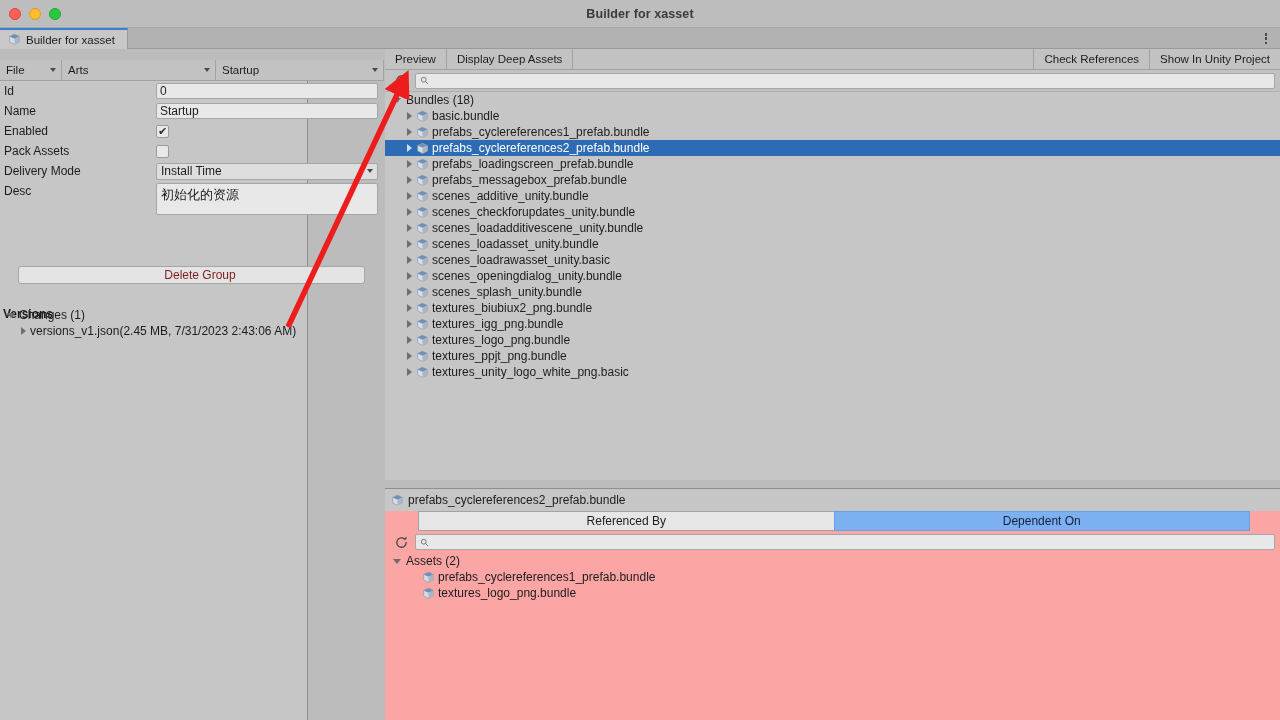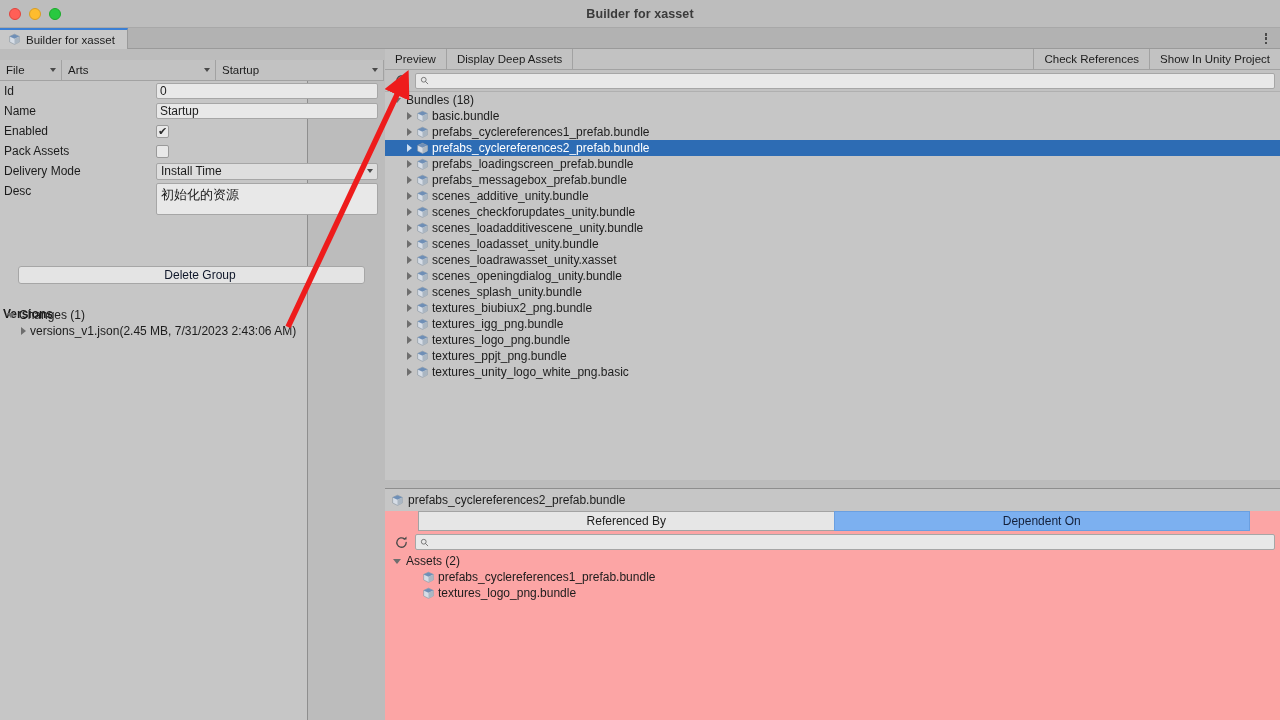--- a/index.html
+++ b/index.html
@@ -105,21 +105,21 @@
     border: 1px solid #a6a6a6; border-radius: 2px;
     font-size: 13px; padding: 2px 4px; color: #1c1c1c;
     font-family: "DejaVu Sans", sans-serif;
   }
   .frow.tall { height: 36px; align-items: flex-start; padding-top: 2px; }
   .frow.tall .flabel { line-height: 16px; }
 
   .btn {
     background: #e4e4e4; border: 1px solid #a6a6a6; border-radius: 3px;
     height: 18px; display: flex; align-items: center; justify-content: center;
-    font-size: 12px; color: #0f172a; padding-left: 17px;
+    font-size: 12px; color: #7f1d1d; padding-left: 17px;
   }
   .deletegroup { position: absolute; left: 18px; top: 206px; width: 347px; }
 
   .sectiontitle {
     position: absolute; left: 3px; top: 247px;
     font-size: 12px; font-weight: bold; color: #1c1c1c;
   }
   .treerow { position: absolute; display: flex; align-items: center; gap: 4px; font-size: 12px; }
   .tri { width: 0; height: 0; }
   .tri.down { border-left: 4.5px solid transparent; border-right: 4.5px solid transparent;
@@ -432,21 +432,21 @@
         <div class="tlrow">
           <span class="ind" style="width:22px"></span>
           <span class="tri right"></span>
           <span class="ind" style="width:4px"></span>
           <svg class="cube" viewBox="0 0 16 16">
             <path d="M8 1.5 L14 4.2 L14 11 L8 14 L2 11 L2 4.2 Z" fill="#d6dde6" stroke="#8a949e" stroke-width="0.8"></path>
             <path d="M8 1.5 L14 4.2 L8 7 L2 4.2 Z" fill="#6f8fb6"></path>
             <path d="M8 7 L14 4.2 L14 11 L8 14 Z" fill="#aab6c2"></path>
           </svg>
           <span class="ind" style="width:3px"></span>
-          <span>scenes_loadrawasset_unity.xasset</span>
+          <span>scenes_loadrawasset_unity.basic</span>
         </div>
         <div class="tlrow">
           <span class="ind" style="width:22px"></span>
           <span class="tri right"></span>
           <span class="ind" style="width:4px"></span>
           <svg class="cube" viewBox="0 0 16 16">
             <path d="M8 1.5 L14 4.2 L14 11 L8 14 L2 11 L2 4.2 Z" fill="#d6dde6" stroke="#8a949e" stroke-width="0.8"></path>
             <path d="M8 1.5 L14 4.2 L8 7 L2 4.2 Z" fill="#6f8fb6"></path>
             <path d="M8 7 L14 4.2 L14 11 L8 14 Z" fill="#aab6c2"></path>
           </svg>

